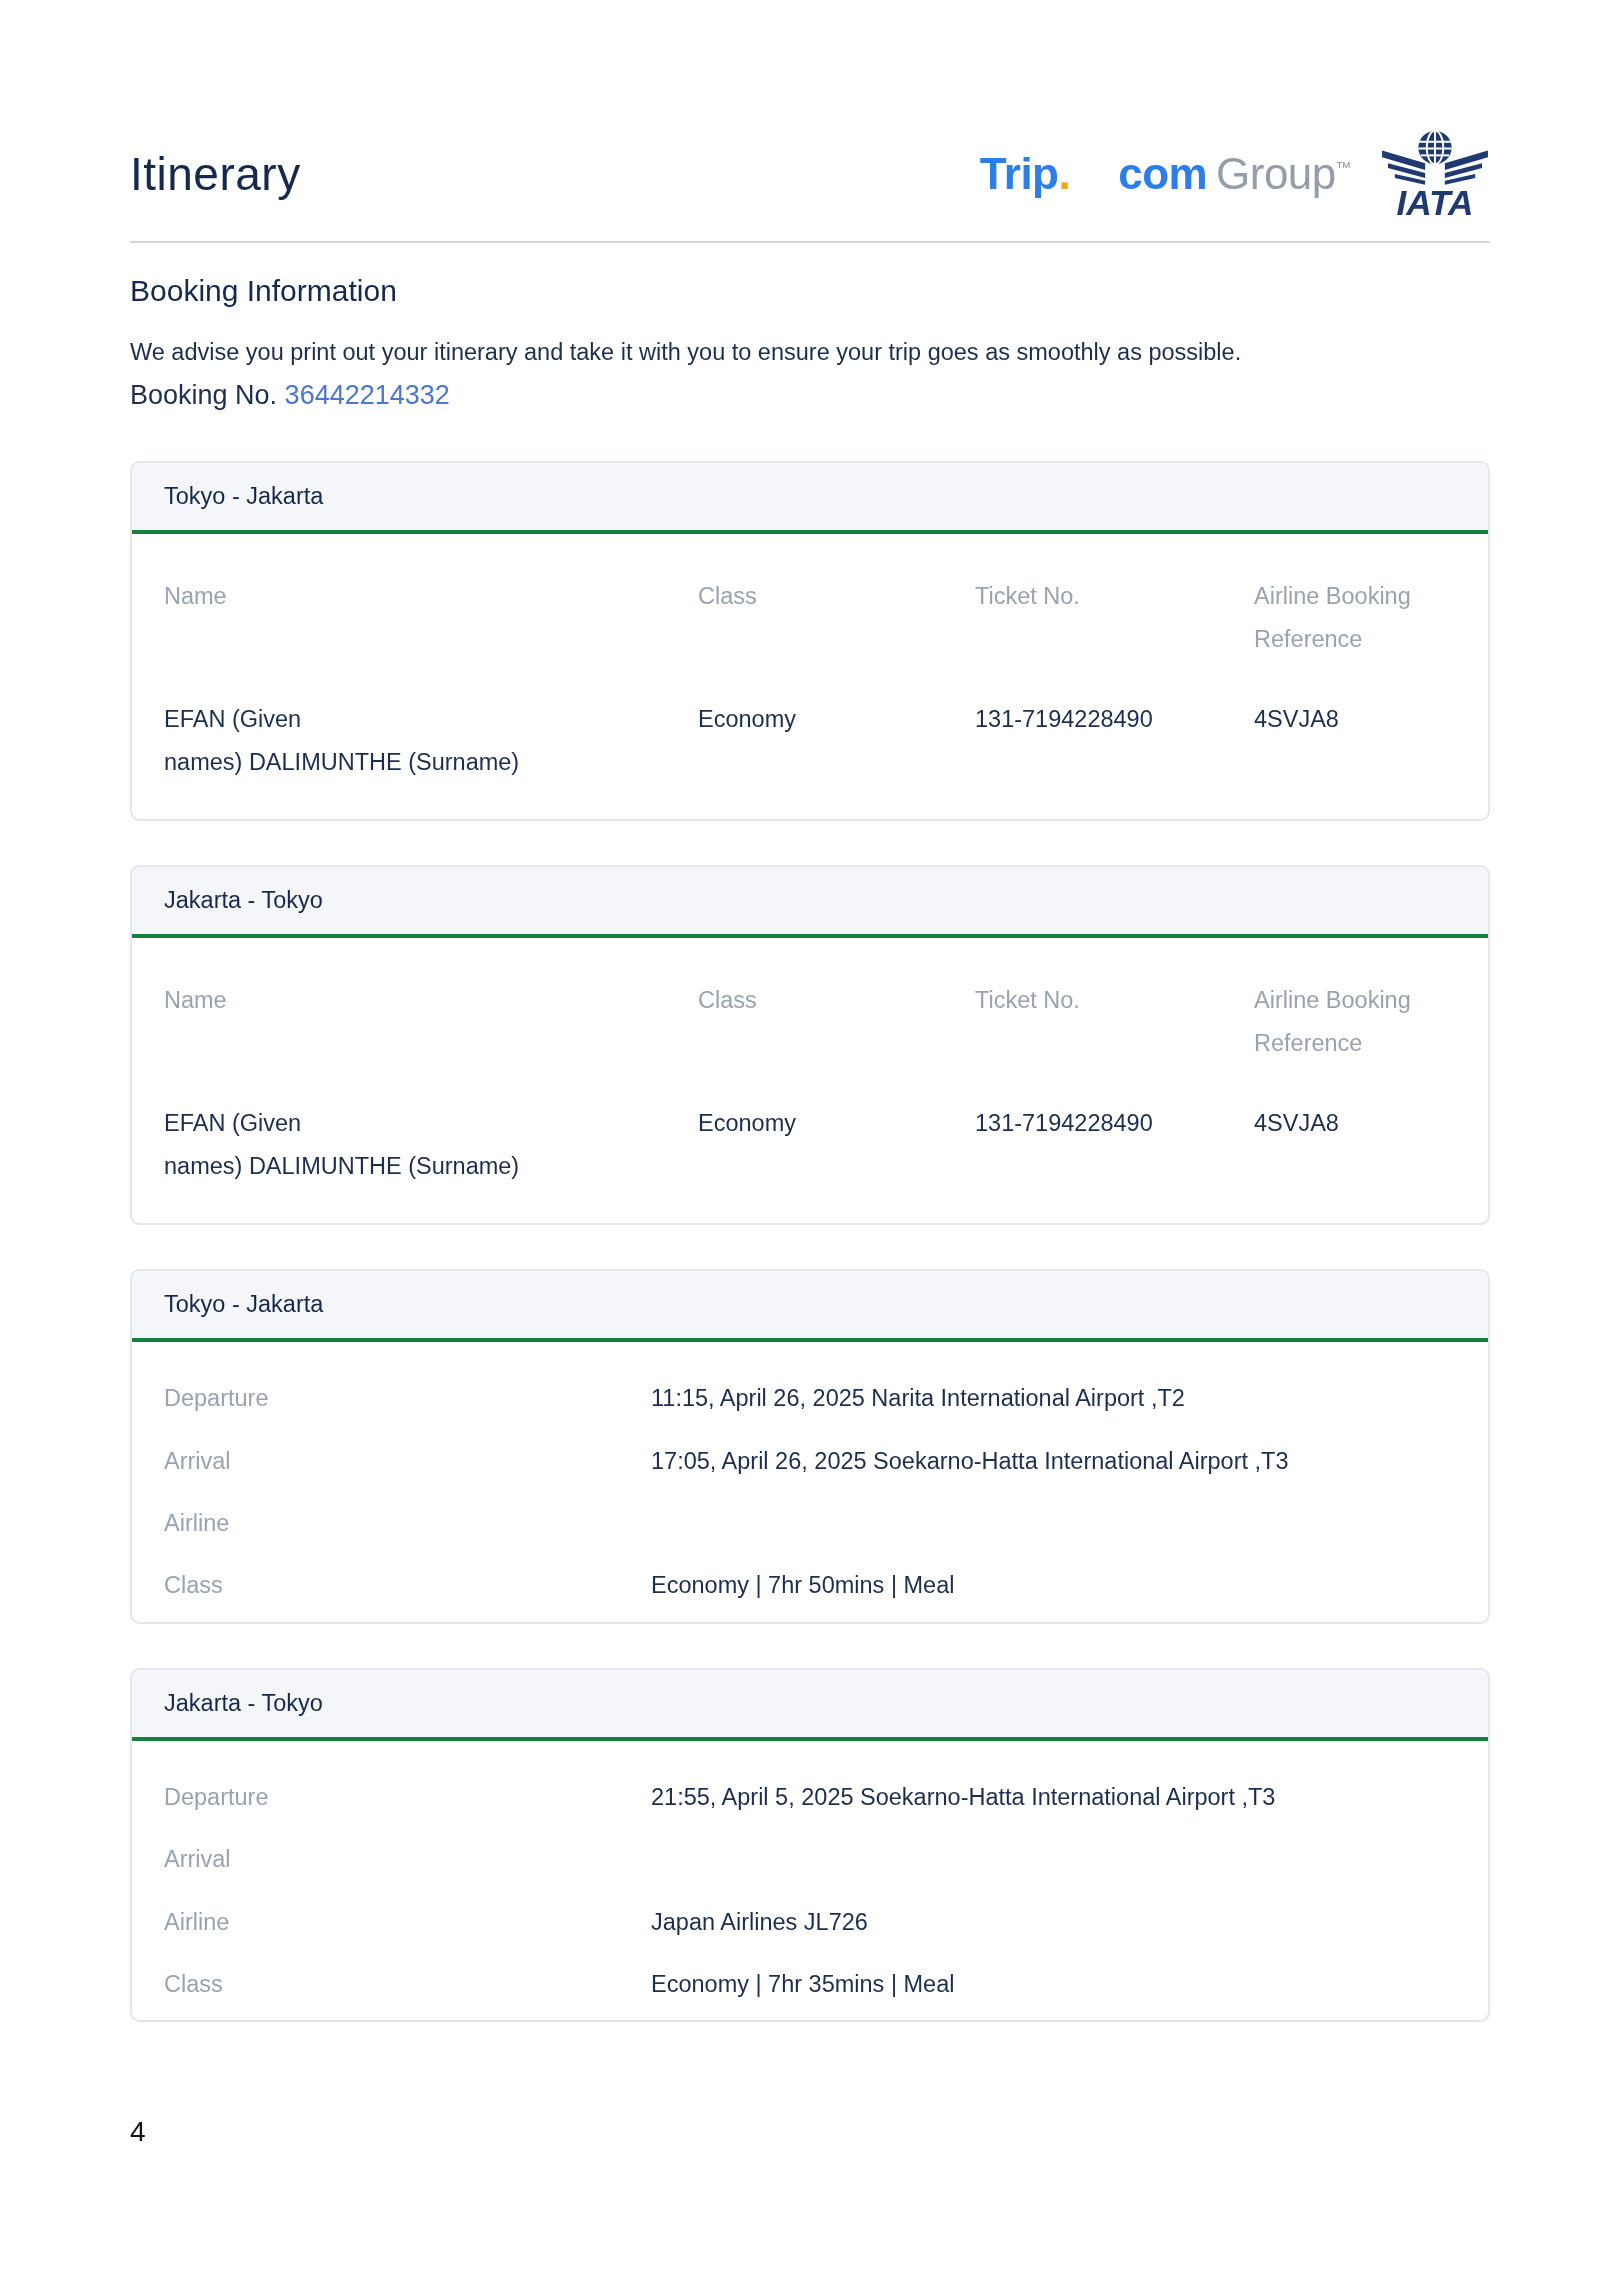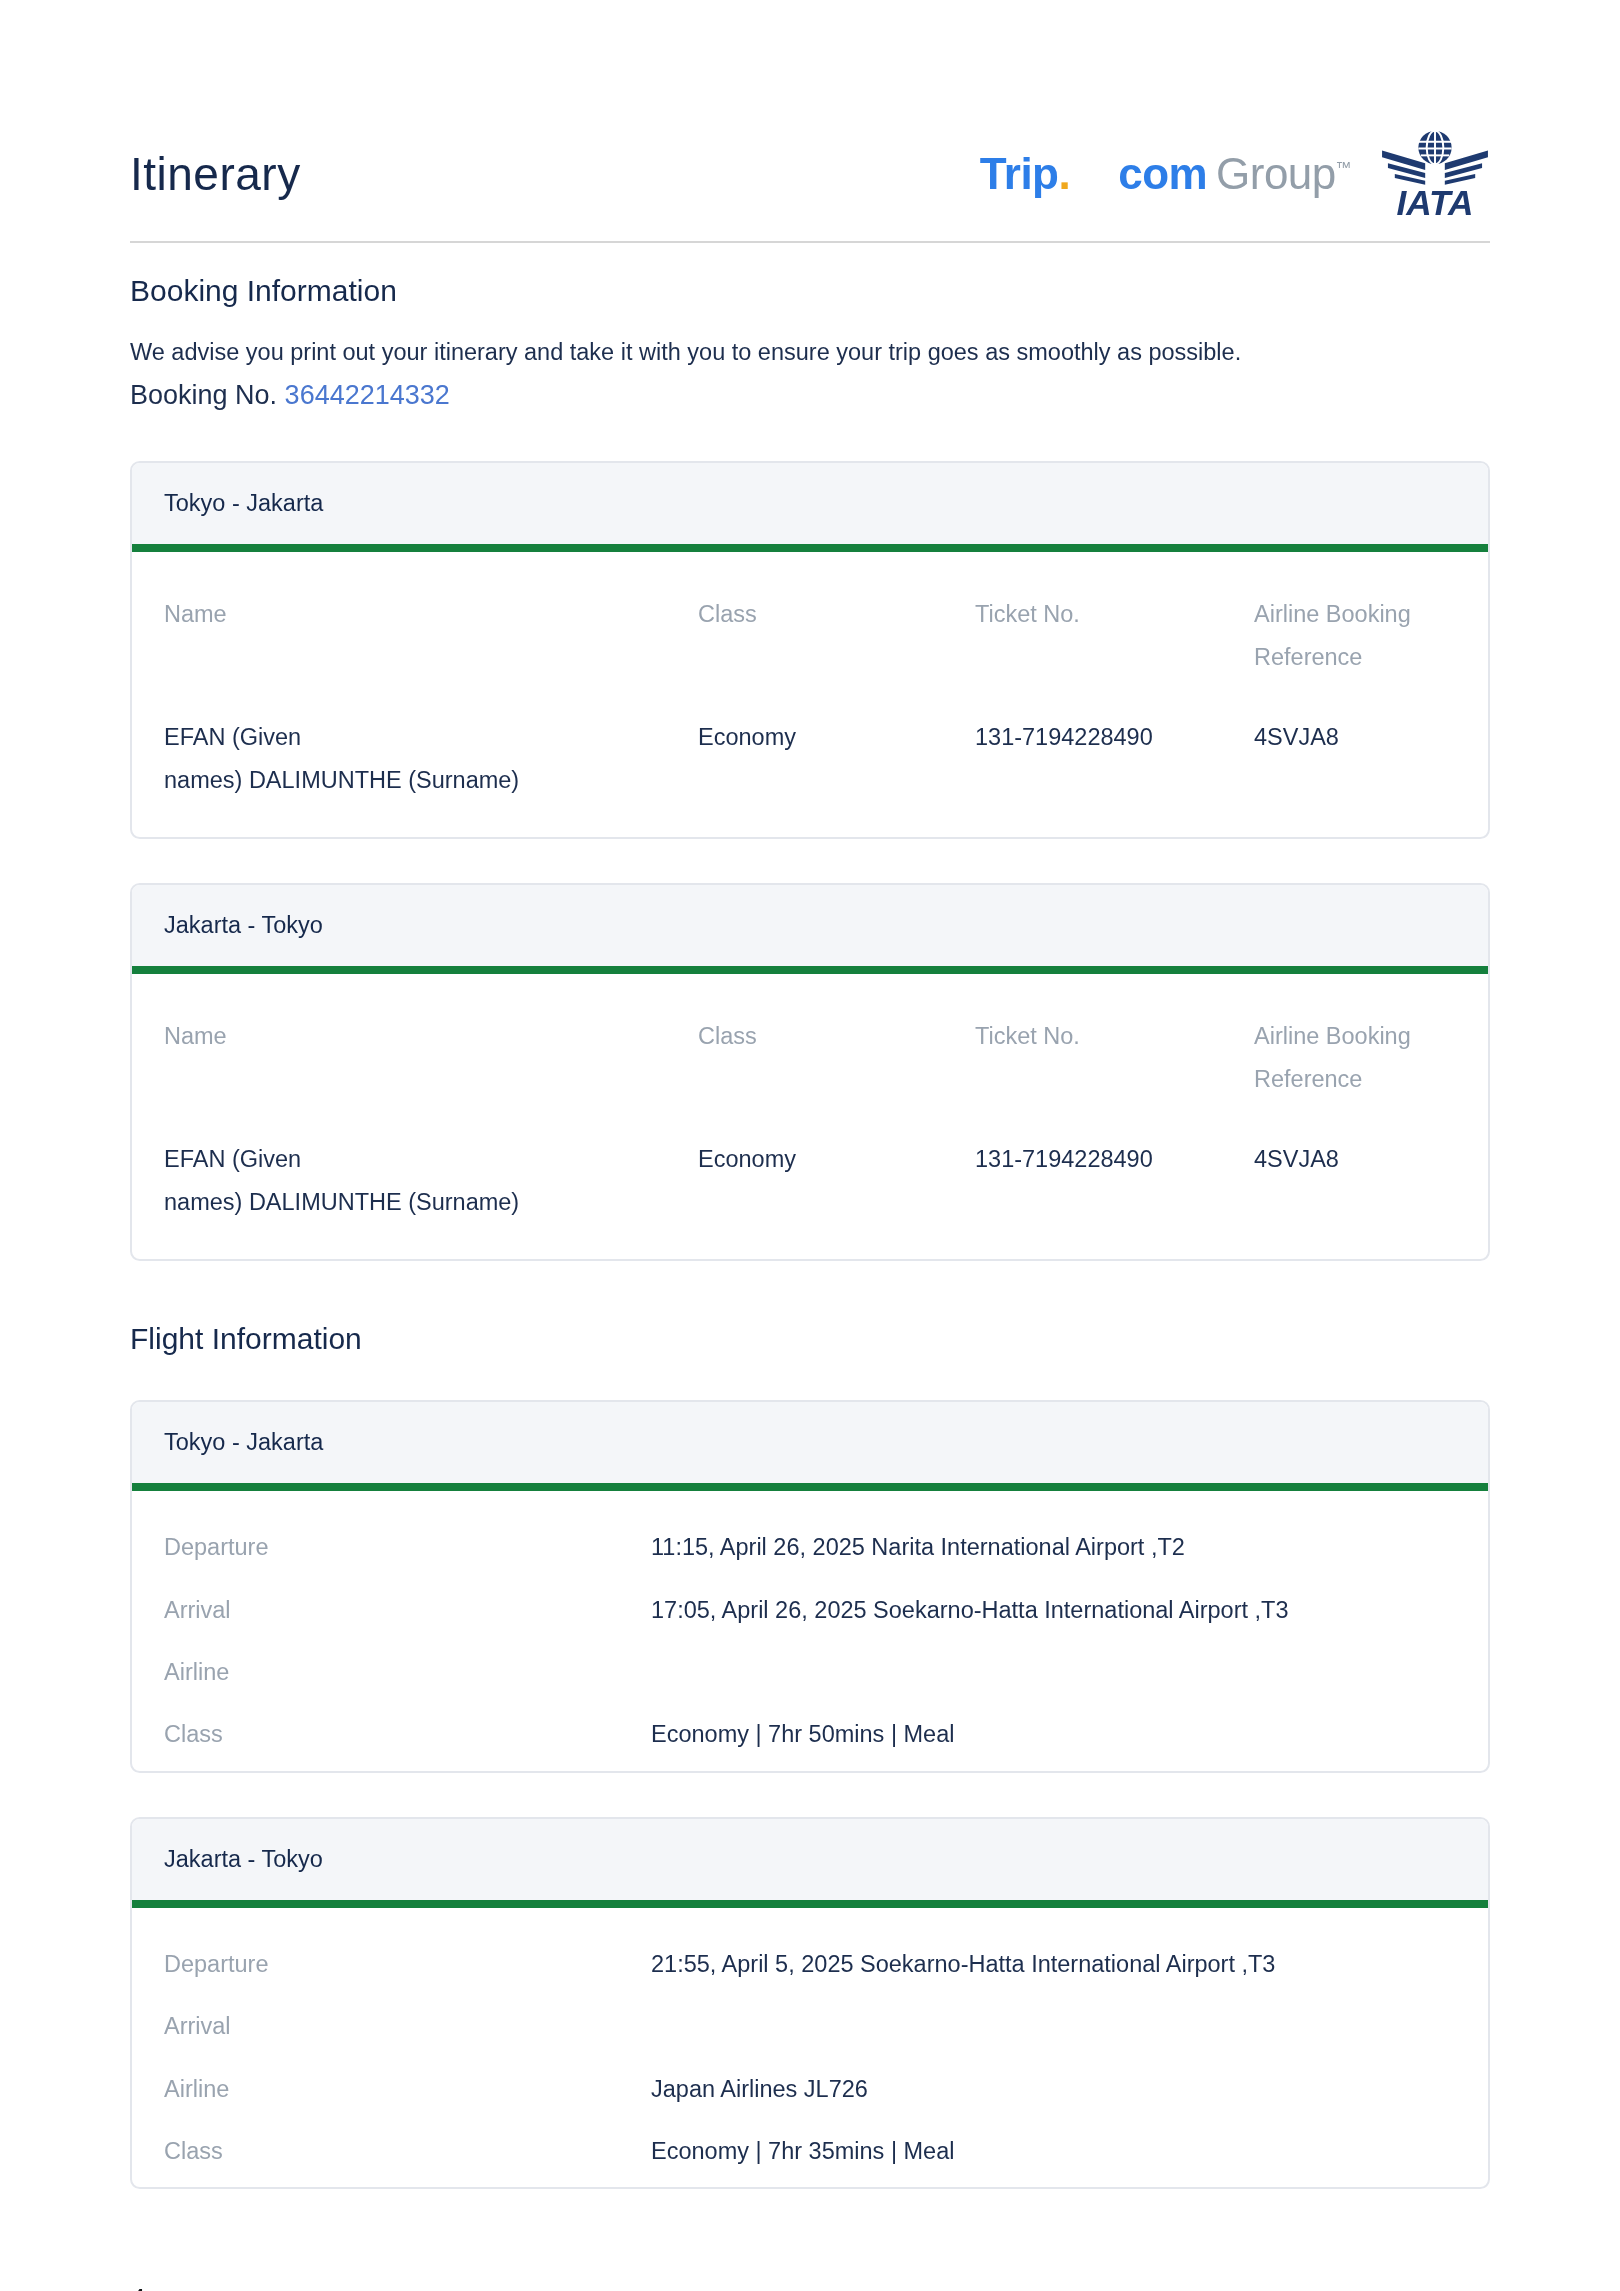--- a/index.html
+++ b/index.html
@@ -45,22 +45,22 @@
   
   .card {
     margin-top:44px;
     border:2px solid #e3e6ec;
     border-radius:9.8px;
     overflow:hidden;
     background:#ffffff;
   }
   .card-header {
     background:#f4f6f9;
-    border-bottom:8px solid #15803d;
-    padding:27px 32px;
+    border-bottom:4px solid #15803d;
+    padding:20px 32px;
     font-size:23.5px; color:#16294c;
   }
 
   
   .booking-body { padding:41px 32px 35px; }
   .booking-grid {
     display:grid;
     grid-template-columns:534px 277px 279px 1fr;
     row-gap:37px;
     font-size:23.5px; line-height:43px;
@@ -165,21 +165,20 @@
           </div>
           <div class="cell">Economy</div>
           <div class="cell">131-7194228490</div>
           <div class="cell">4SVJA8</div>
         </div>
       </div>
     </div>
   </div>
 
   <div>
-    <h2 class="section-heading flight">Flight Information</h2>
 
     <div class="card">
       <div class="card-header">Tokyo - Jakarta</div>
       <div class="flight-body">
         <div class="flight-row">
           <div class="flight-label">Departure</div>
           <div class="flight-value">11:15, April 26, 2025 Narita International Airport ,T2</div>
         </div>
         <div class="flight-row">
           <div class="flight-label">Arrival</div>

